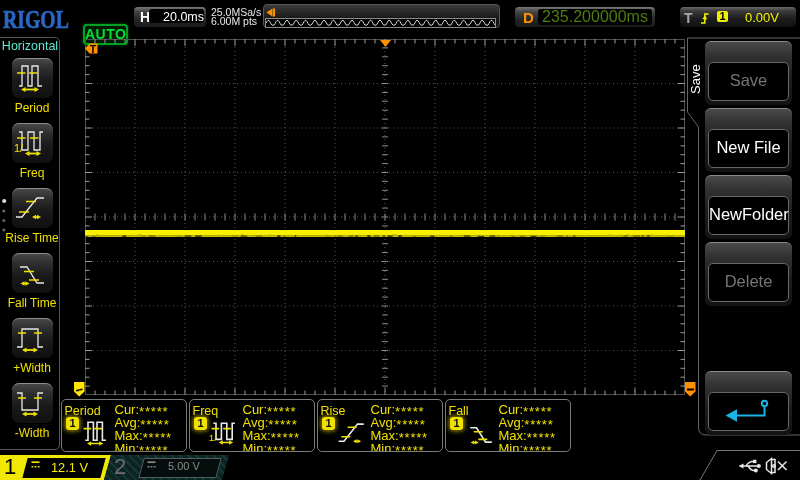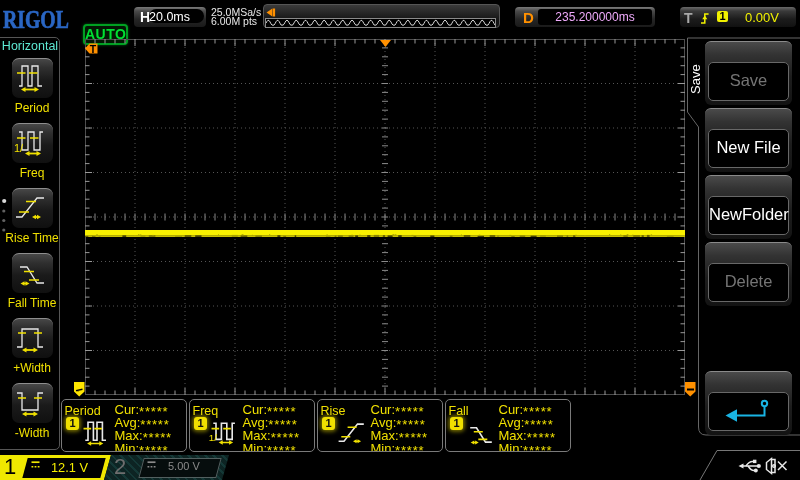--- a/index.html
+++ b/index.html
@@ -1,27 +1,27 @@
 <!DOCTYPE html>
 <html><head><meta charset="utf-8"><style>
 *{margin:0;padding:0;box-sizing:border-box}
 html,body{width:800px;height:480px;background:#000;font-family:"Liberation Sans",sans-serif;position:relative;overflow:hidden}
 .abs{position:absolute}
 
 #logo{position:absolute;left:3px;top:5px;font-family:"Liberation Serif",serif;font-weight:bold;font-size:26px;color:#2a66c4;transform:scaleX(0.76);transform-origin:0 0;letter-spacing:0px;-webkit-text-stroke:0.7px #2a66c4}
 #autobox{position:absolute;left:83px;top:24px;width:45px;height:21px;border:2px solid #00a022;border-radius:4px;background:#041804;color:#00e033;font-weight:bold;font-size:14px;text-align:center;line-height:17.5px;letter-spacing:0.5px;box-shadow:0 0 3px rgba(0,200,40,.5)}
 #hbox{position:absolute;left:134px;top:7px;width:72px;height:20px;border-radius:4px;background:linear-gradient(180deg,#7a7a7a 0,#4a4a4a 20%,#262626 60%,#1a1a1a 100%)}
 #hbox .h{position:absolute;left:6px;top:2px;color:#fff;font-weight:bold;font-size:14px}
-#hbox .in{position:absolute;left:15px;top:2px;width:55px;height:14px;background:#000;border-radius:8px;color:#fff;font-size:12.5px;text-align:left;line-height:16px}
+#hbox .in{position:absolute;left:15px;top:2px;width:55px;height:14px;background:#000;border-radius:3px;color:#fff;font-size:12.5px;text-align:right;line-height:16px}
 #rate{position:absolute;left:211px;top:7.5px;color:#e8e8e8;font-size:10.5px;line-height:9.6px}
 #pv{position:absolute;left:263px;top:4px;width:237px;height:24px;border:1px solid #555;border-radius:4px;background:linear-gradient(180deg,#3a3a3a,#141414 70%)}
 #pvin{position:absolute;left:265px;top:18px;width:231px;height:10px;background:#000;border:1px solid #8a8a8a}
 #dbox{position:absolute;left:515px;top:7px;width:140px;height:20px;border-radius:4px;background:linear-gradient(180deg,#7a7a7a 0,#4a4a4a 20%,#262626 60%,#1a1a1a 100%)}
 #dbox .d{position:absolute;left:8px;top:2px;color:#ff9000;font-weight:bold;font-size:15px}
-#dbox .in{position:absolute;left:23px;top:2px;width:114px;height:16px;background:#000;border-radius:3px;color:#f0abfc;font-size:12px;text-align:center;line-height:16px}
+#dbox .in{position:absolute;left:23px;top:2px;width:114px;height:16px;background:#000;border-radius:3px;color:#4d7c0f;font-size:16px;text-align:center;line-height:16px}
 #tbox{position:absolute;left:680px;top:7px;width:116px;height:20px;border-radius:4px;background:linear-gradient(180deg,#6a6a6a 0,#3a3a3a 20%,#1c1c1c 60%,#111 100%)}
 #tbox .t{position:absolute;left:4px;top:2.5px;color:#a8a8a8;font-weight:bold;font-size:14px}
 #tbox .b1{position:absolute;left:37px;top:3.5px;width:11px;height:11.5px;background:#f2f200;border-radius:2px;color:#000;font-weight:bold;font-size:11px;text-align:center;line-height:11.5px}
 #tbox .tv{position:absolute;left:65px;top:3px;color:#f2f200;font-size:13px}
 
 #lpanel{position:absolute;left:-7px;top:37px;width:67px;height:413px;border:1px solid #565656;border-radius:5px}
 #horiz{position:absolute;left:0px;top:39px;width:60px;text-align:center;color:#5eead4;font-size:12.5px}
 .sbtn{position:absolute;left:12px;width:41px;height:40px;border-radius:7px;border-top:1px solid #8e8e8e;background:linear-gradient(180deg,#474747 0,#303030 22%,#1a1a1a 55%,#101010 100%)}
 .slab{position:absolute;left:-2px;width:68px;text-align:center;color:#f0e000;font-size:12px}
 

